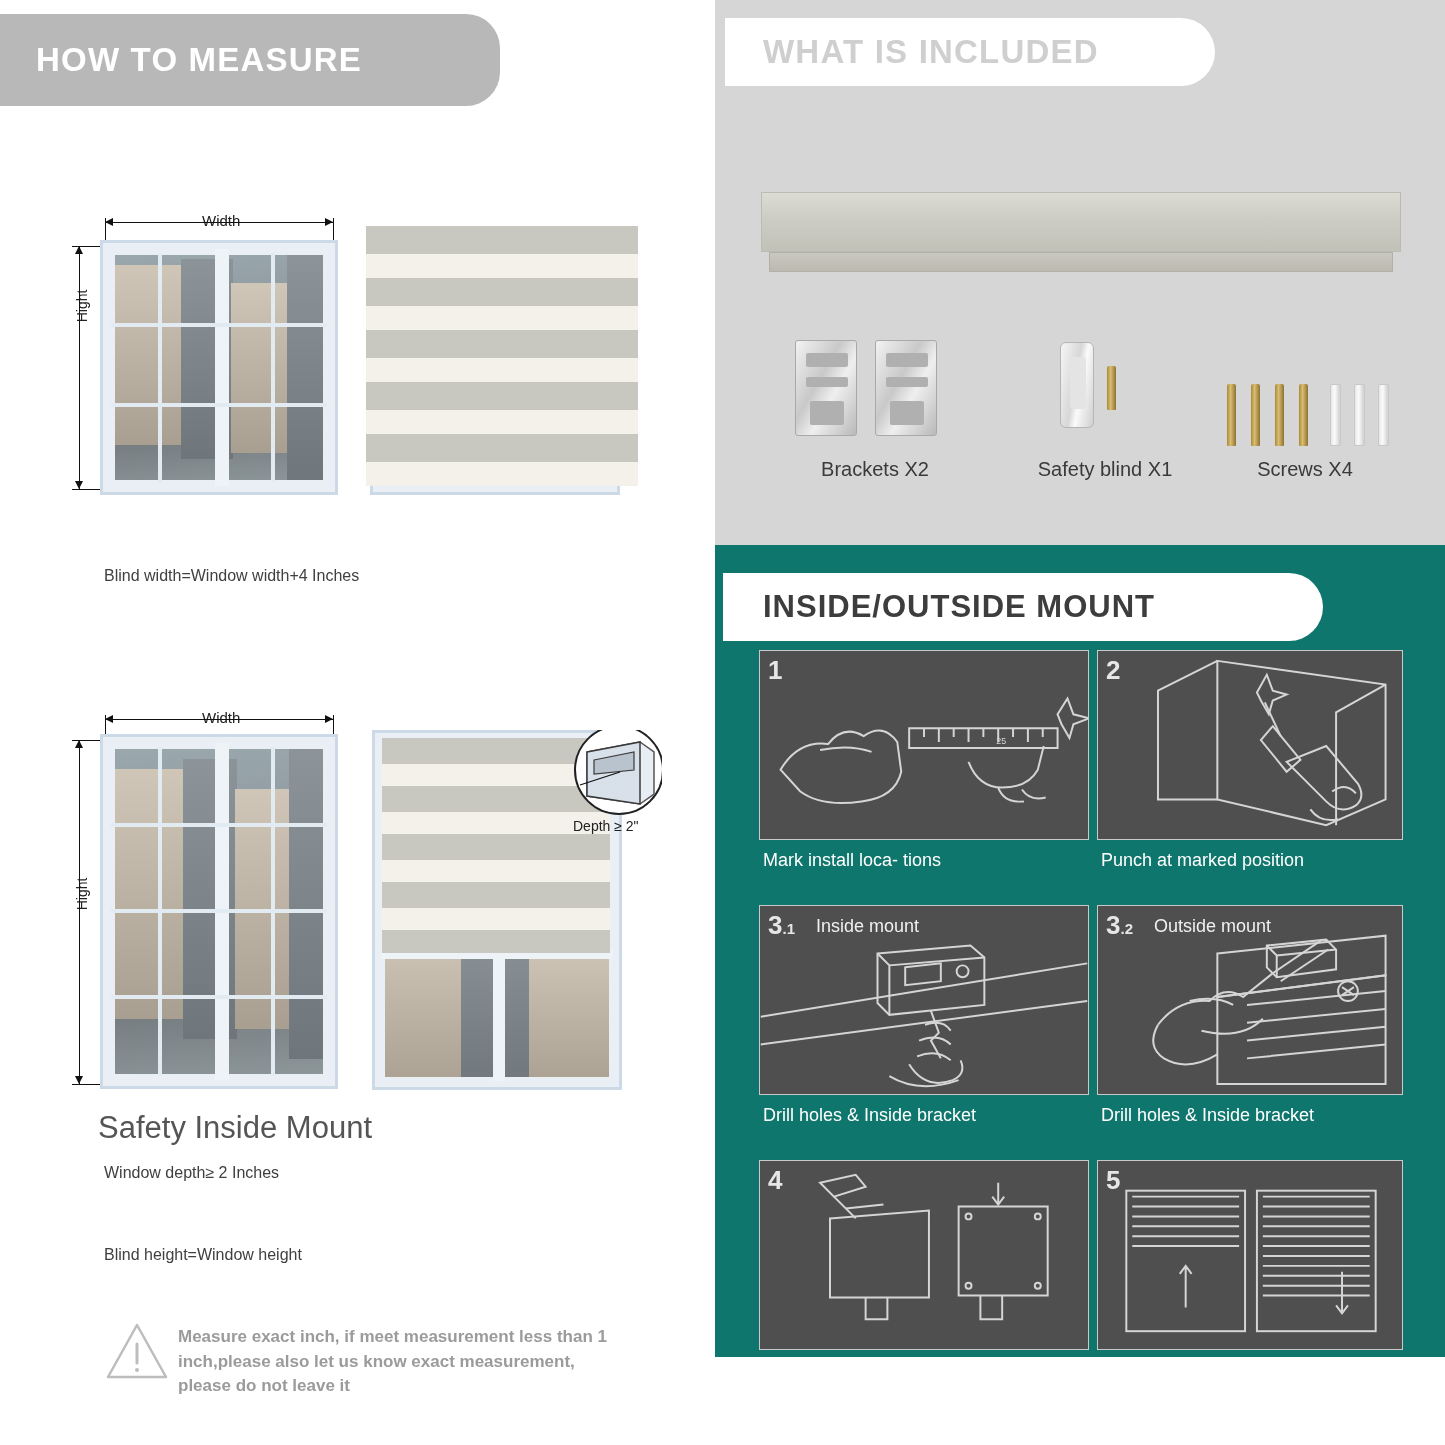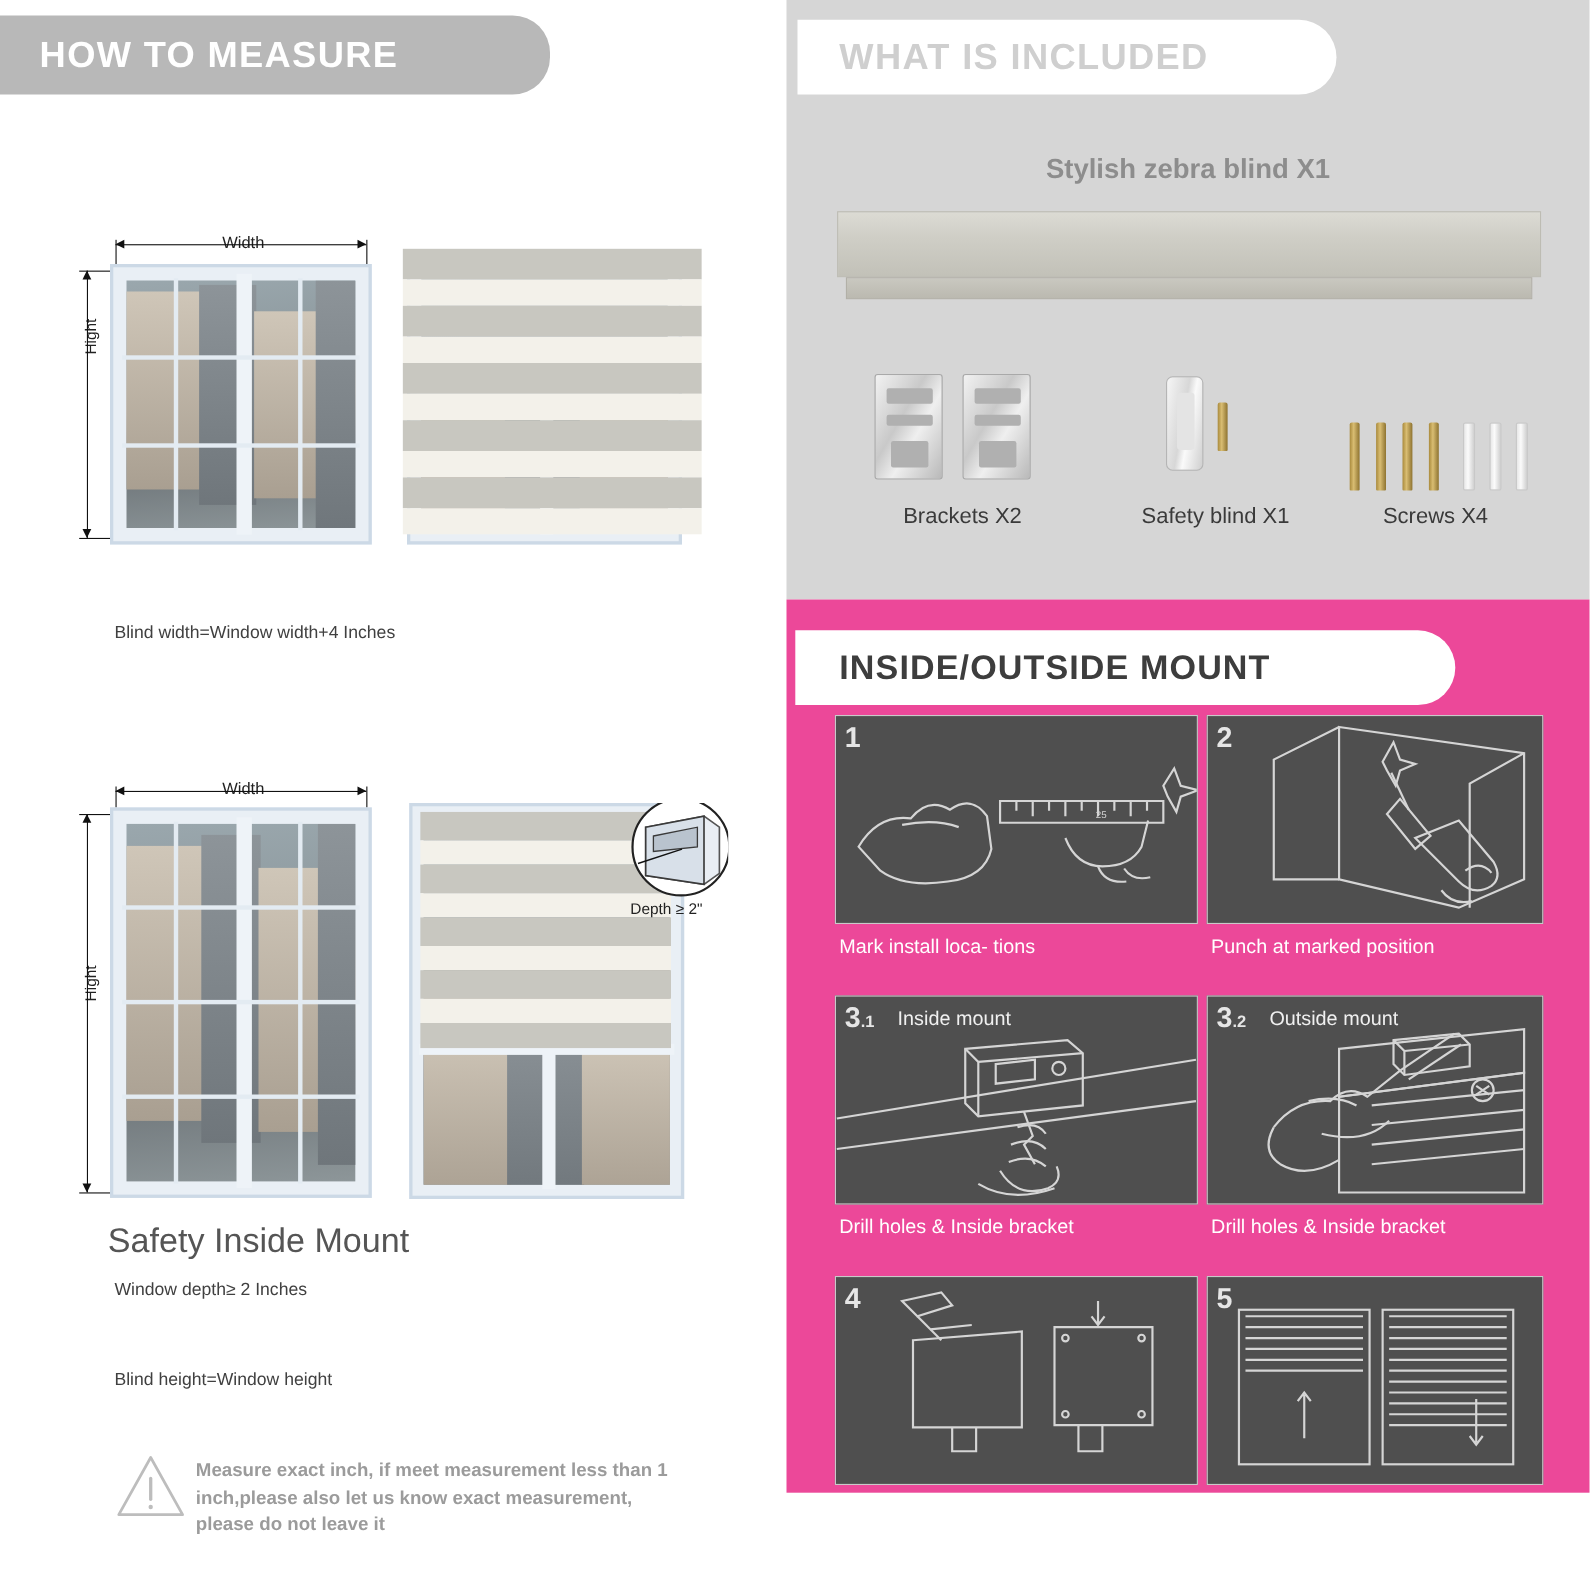--- a/index.html
+++ b/index.html
@@ -20,21 +20,21 @@
   .banner {
     position:absolute;
     background:#b8b8b8;
     border-radius: 0 34px 34px 0;
     display:flex; align-items:center;
     color:#ffffff;
     font-weight:bold;
     letter-spacing:1.2px;
   }
   .banner.left {
-    left:0; top:14px; width:500px; height:72px;
+    left:0; top:14px; width:500px; height:92px;
     padding-left:36px; font-size:33px;
   }
 
   
   .diagram { position:absolute; }
 
   .dim-label {
     position:absolute; font-size:15px; color:#222; background:#fff;
     padding:0 5px;
   }
@@ -156,21 +156,21 @@
     border-radius:2px 2px 1px 1px;
   }
   .anchor {
     position:absolute; width:11px;
     background: linear-gradient(90deg,#e7e7e7,#fbfbfb 40%,#d0d0d0);
     border:1px solid #c8c8c8; border-radius:2px;
   }
 
   .right-bot {
     position:absolute; left:715px; top:545px; width:730px; height:812px;
-    background:#ec4899;
+    background:#0f766e;
   }
   .banner.right-b {
     position:absolute; left:8px; top:28px; width:600px; height:68px;
     background:#ffffff; color:#3d3d3d; border-radius:0 34px 34px 0;
     padding-left:40px; font-size:31px; display:flex; align-items:center;
     font-weight:bold; letter-spacing:1px;
   }
 
   .step {
     position:absolute; background:#4f4f4f; border:1.5px solid #c9c9c9;
@@ -322,21 +322,20 @@
         <line x1="32" y1="24" x2="32" y2="43" stroke="#bdbdbd" stroke-width="3" stroke-linecap="round"></line>
         <circle cx="32" cy="50" r="2" fill="#bdbdbd"></circle>
       </svg>
     </div>
     <div class="note-text" style="left:178px;top:1325px;">Measure exact inch, if meet measurement less than 1 inch,please also let us know exact measurement, please do not leave it</div>
   </div>
 
   <div class="right-top">
     <div class="banner right-a">WHAT IS INCLUDED</div>
 
-    <div class="included-title">Stylish zebra blind X1</div>
 
     <div class="blind-bar">
       <div class="top"></div>
       <div class="bot"></div>
     </div>
 
     <div class="bracket" style="left:80px;top:340px;">
       <div class="slot" style="left:10px;top:12px;width:42px;height:14px;"></div>
       <div class="slot" style="left:10px;top:36px;width:42px;height:10px;"></div>
       <div class="slot" style="left:14px;top:60px;width:34px;height:24px;"></div>

